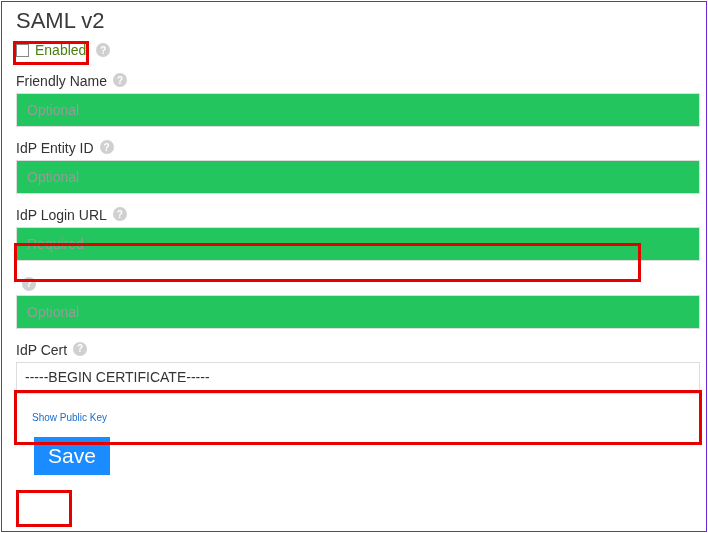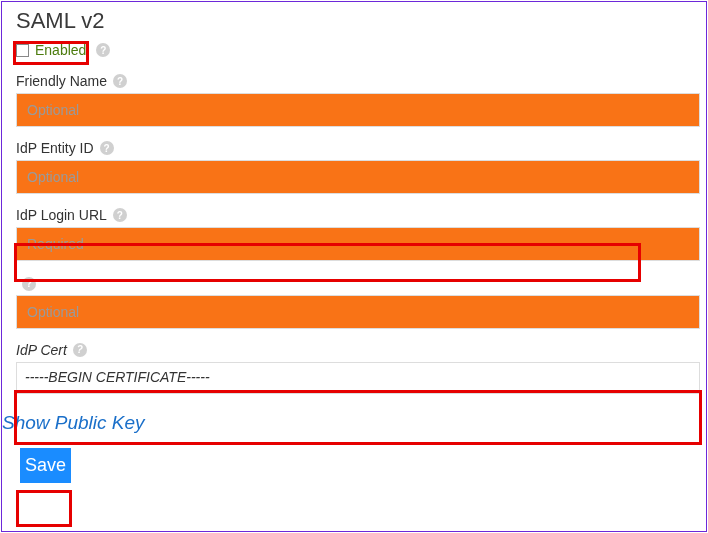--- a/index.html
+++ b/index.html
@@ -59,29 +59,29 @@
     vertical-align: middle;
     flex: 0 0 auto;
   }
   .field {
     margin: 0 0 12px 14px;
   }
   .field-label {
     font-size: 14px;
     color: #333;
     display: inline-flex;
-    align-items: center;
+    align-items: flex-start;
     margin-bottom: 4px;
   }
   .text-input {
     display: block;
     width: 684px;
     height: 34px;
     border: 1px solid #ddd;
-    background: #f97316;
+    background: #22c55e;
     font-size: 14px;
     color: #333;
     padding: 0 10px;
   }
   .text-input::placeholder { color: #9a9a9a; }
   .cert-box {
     width: 684px;
     height: 32px;
     border: 1px solid #ddd;
     background: #fff;
@@ -94,36 +94,35 @@
     margin-bottom: 6px;
   }
   .cert-redact {
     width: 668px;
     height: 15px;
     background: #808080;
     margin: 0 auto;
   }
   .link {
     color: #1a6fc9;
-    font-size: 19px;
-    margin-left: 0;
+    font-size: 10px;
+    margin-left: 30px;
     margin-top: 12px;
     margin-bottom: 14px;
     cursor: pointer;
     display: inline-block;
-    font-style: italic;
   }
   .save-btn {
     background: #1e90ff;
     background: #1a8cff;
     color: #fff;
-    font-size: 18px;
+    font-size: 21px;
     border: none;
-    padding: 7px 5px;
-    margin-left: 18px;
+    padding: 7px 14px;
+    margin-left: 32px;
     cursor: pointer;
   }
   
   .hl {
     position: absolute;
     border: 3px solid #e60000;
     pointer-events: none;
   }
 </style>
 </head>
@@ -169,21 +168,21 @@
 
   
   <div class="field">
     <div class="field-label">
       <span class="help">?</span>
     </div>
     <input class="text-input" placeholder="Optional" style="">
   </div>
 
   
-  <div class="field" style="margin-bottom:6px;font-style:italic;">
+  <div class="field" style="margin-bottom:6px;">
     <div class="field-label">
       <span>IdP Cert</span>
       <span class="help">?</span>
     </div>
     <div class="cert-box">
       <div class="cert-line1">-----BEGIN CERTIFICATE-----</div>
       <div class="cert-redact"></div>
     </div>
   </div>
 

